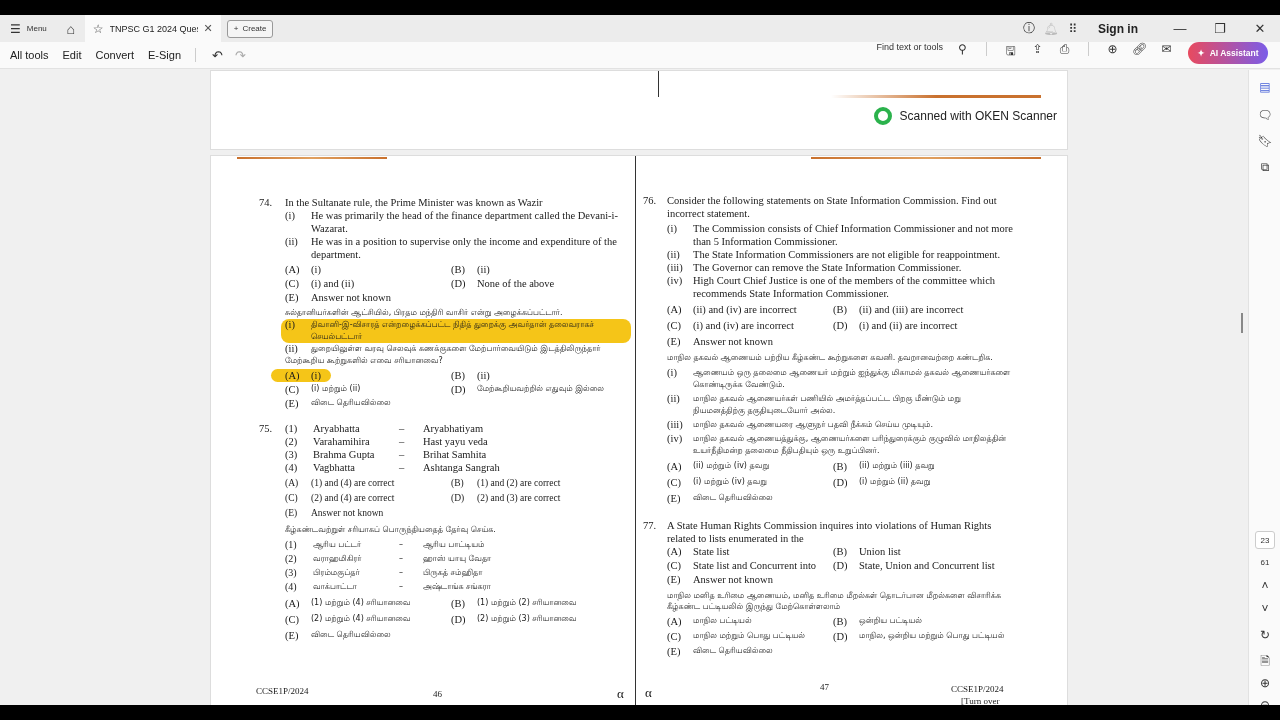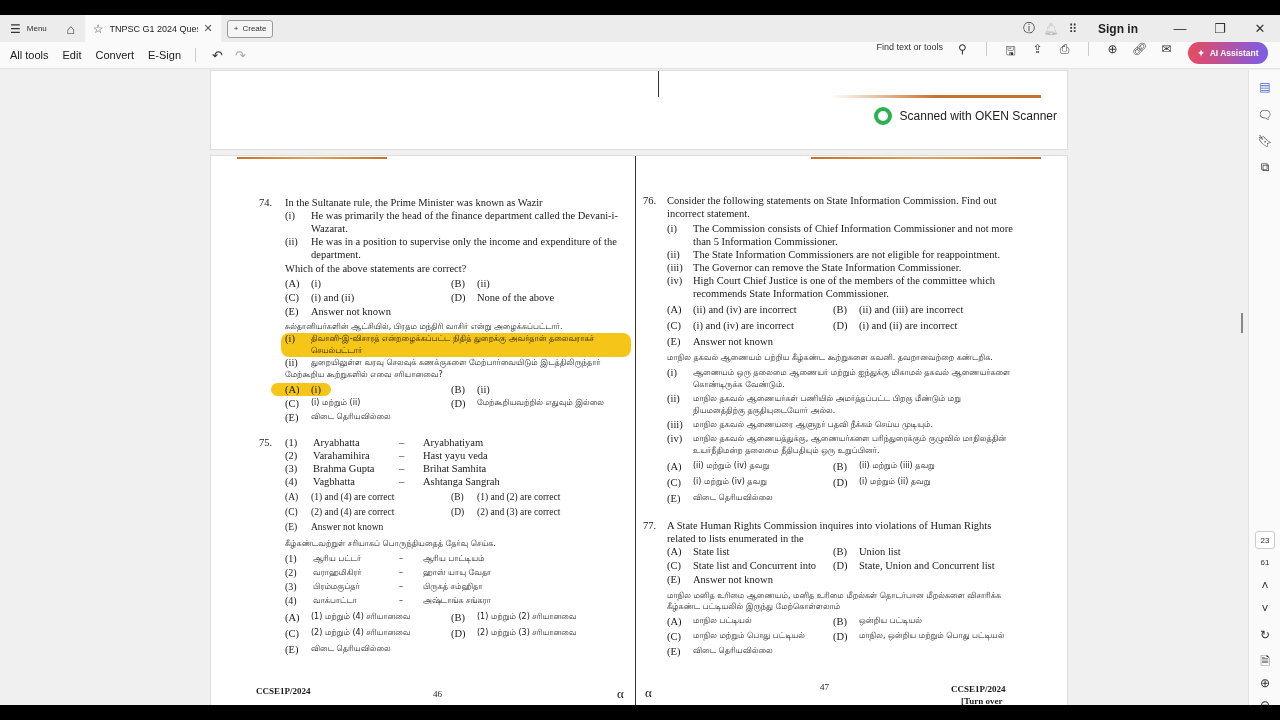--- a/index.html
+++ b/index.html
@@ -48,21 +48,21 @@
 .qnum{position:absolute;left:0}
 .qbody{margin-left:26px}
 .row{display:flex}
 .lbl{width:26px;flex:none}
 .opts{display:grid;grid-template-columns:166px 180px;row-gap:1px}
 .opt{display:flex}
 .opt .l{width:26px;flex:none}
 .ta{font-family:"DejaVu Sans",sans-serif;font-size:8px;line-height:12px}
 .hl{background:#f5c518;border-radius:8px;padding:0 4px;margin-left:-4px}
 .match{display:grid;grid-template-columns:28px 86px 24px 150px}
-.footer{position:absolute;font-size:9px;font-weight:bold}
+.footer{position:absolute;font-size:9px;font-weight:normal}
 </style>
 </head>
 <body>
 
 <div id="app">
 
   <div class="tabbar">
     <div class="tb-menu">
       <span style="font-size:12px">☰</span>
       <span>Menu</span>
@@ -137,21 +137,20 @@
           <div class="qbody">
             <div>In the Sultanate rule, the Prime Minister was known as Wazir</div>
             <div class="row">
                 <span class="lbl">(i)</span>
                 <span>He was primarily the head of the finance department called the Devani-i-Wazarat.</span>
               </div>
             <div class="row">
                 <span class="lbl">(ii)</span>
                 <span>He was in a position to supervise only the income and expenditure of the department.</span>
               </div>
-            <div style="margin-top:1px">Which of the above statements are correct?</div>
             <div class="opts" style="margin-top:2px">
               <div class="opt">
                   <span class="l">(A)</span>
                   <span>(i)</span>
                 </div>
               <div class="opt">
                   <span class="l">(B)</span>
                   <span>(ii)</span>
                 </div>
               <div class="opt">

